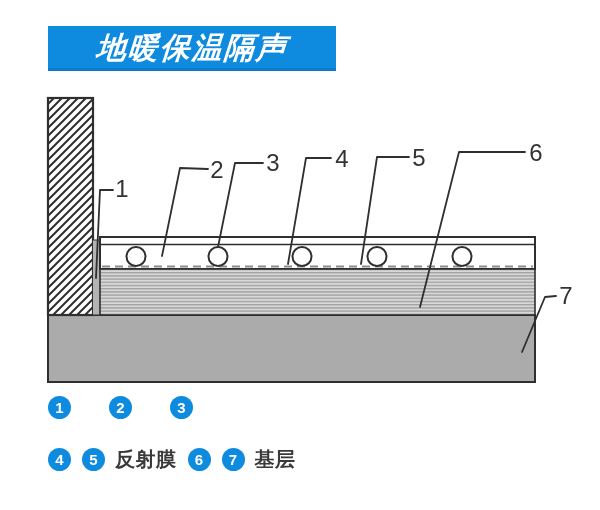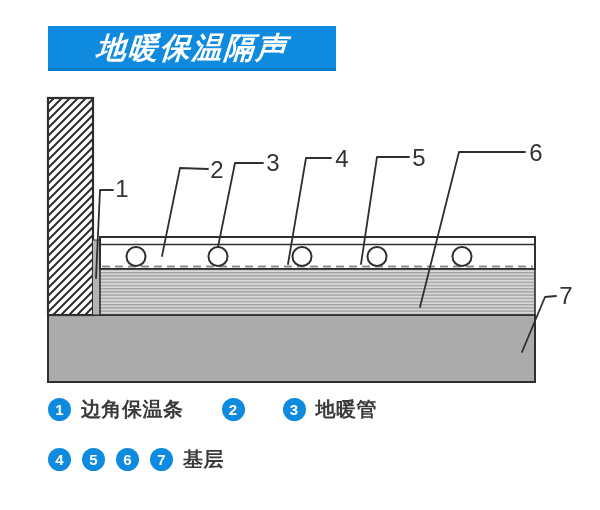--- a/index.html
+++ b/index.html
@@ -90,37 +90,36 @@
     <text x="342" y="167">4</text>
     <text x="419" y="166">5</text>
     <text x="536" y="161">6</text>
     <text x="566" y="304">7</text>
   </g>
 </svg>
 
 <div class="legend-row row-1">
   <div class="legend-item">
     <span class="legend-badge">1</span>
-    <span class="legend-label">边角保温条</span>
   </div>
   <div class="legend-item">
     <span class="legend-badge">2</span>
   </div>
   <div class="legend-item">
     <span class="legend-badge">3</span>
-    <span class="legend-label">地暖管</span>
   </div>
 </div>
 
 <div class="legend-row row-2">
   <div class="legend-item">
     <span class="legend-badge">4</span>
   </div>
   <div class="legend-item">
     <span class="legend-badge">5</span>
+    <span class="legend-label">反射膜</span>
   </div>
   <div class="legend-item">
     <span class="legend-badge">6</span>
   </div>
   <div class="legend-item">
     <span class="legend-badge">7</span>
     <span class="legend-label">基层</span>
   </div>
 </div>
 

